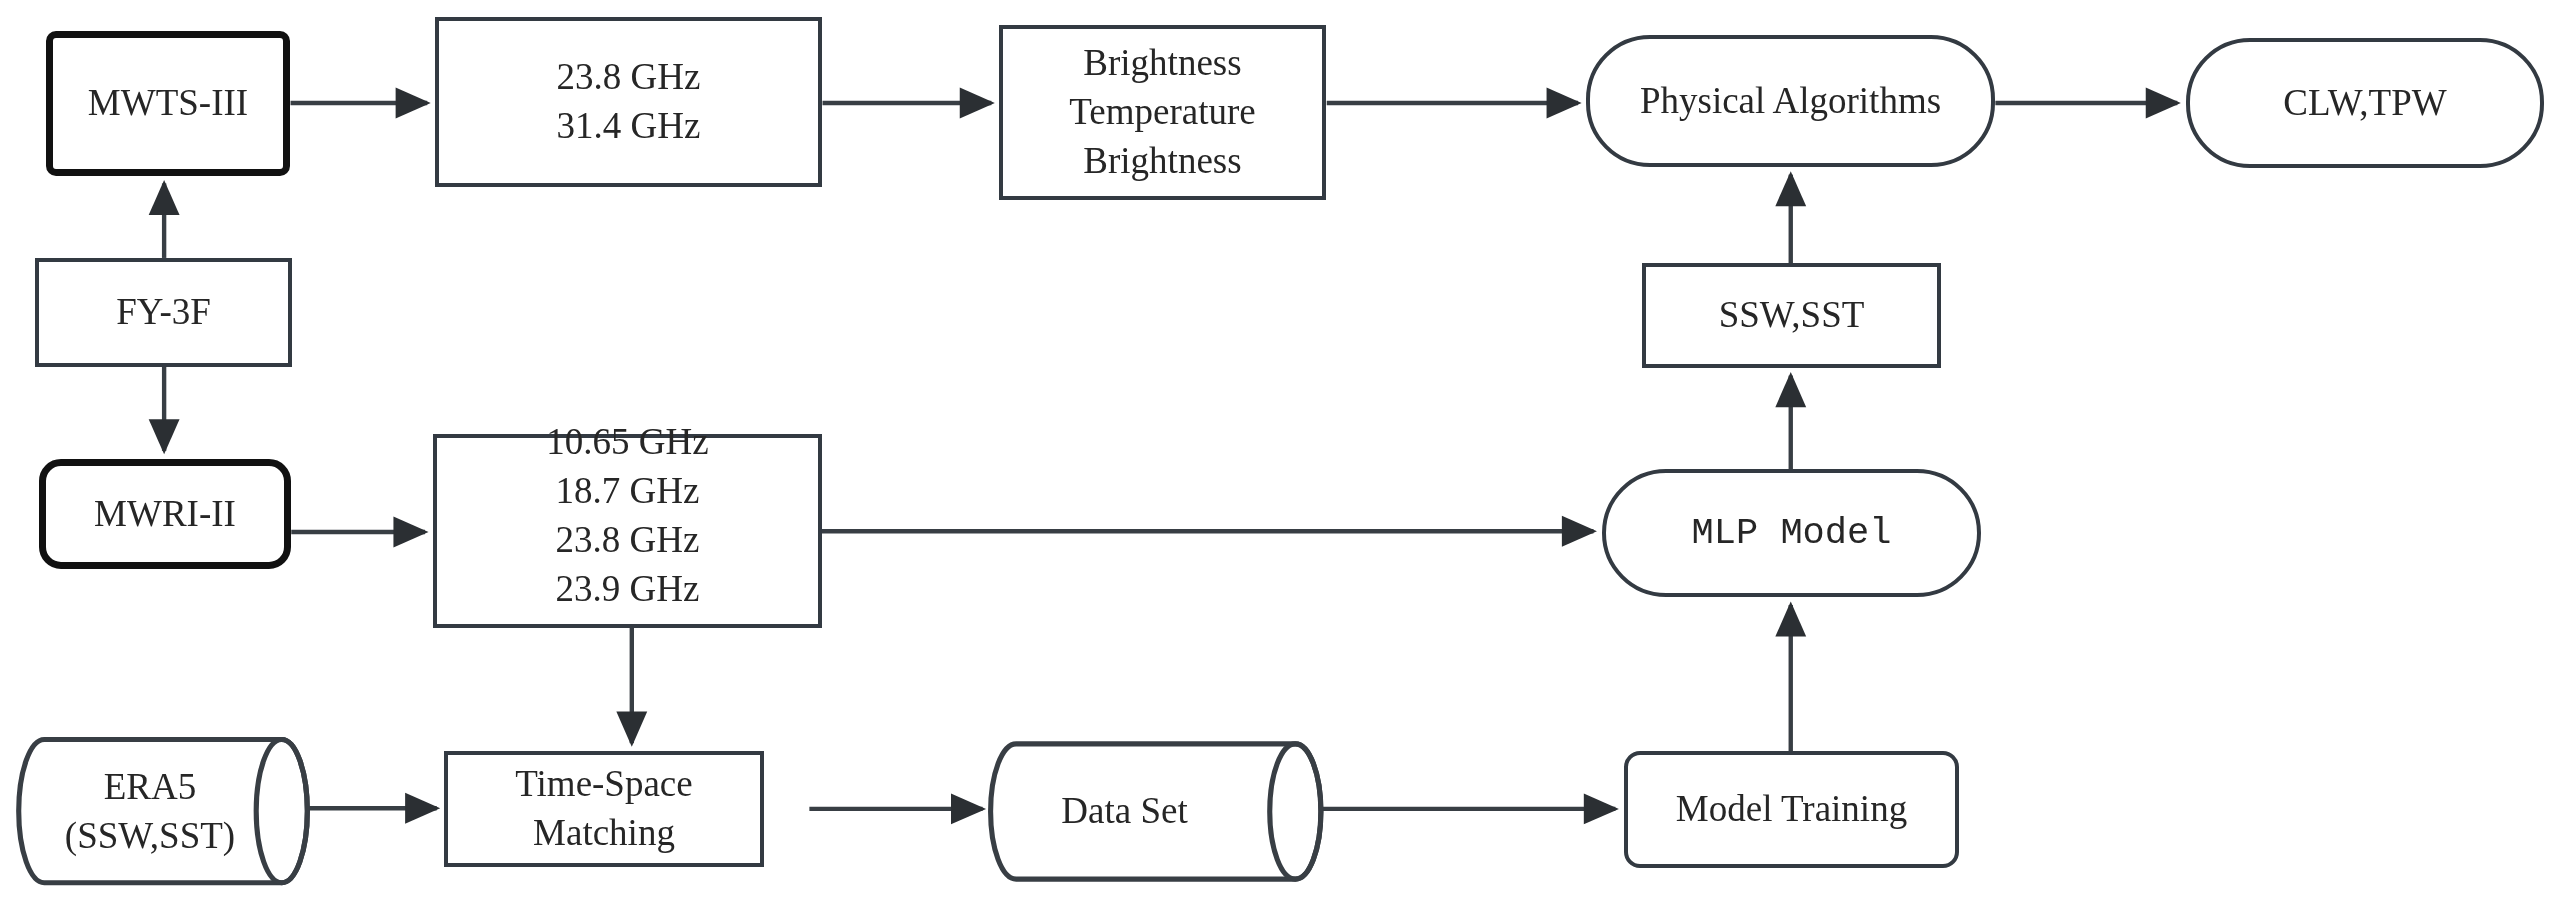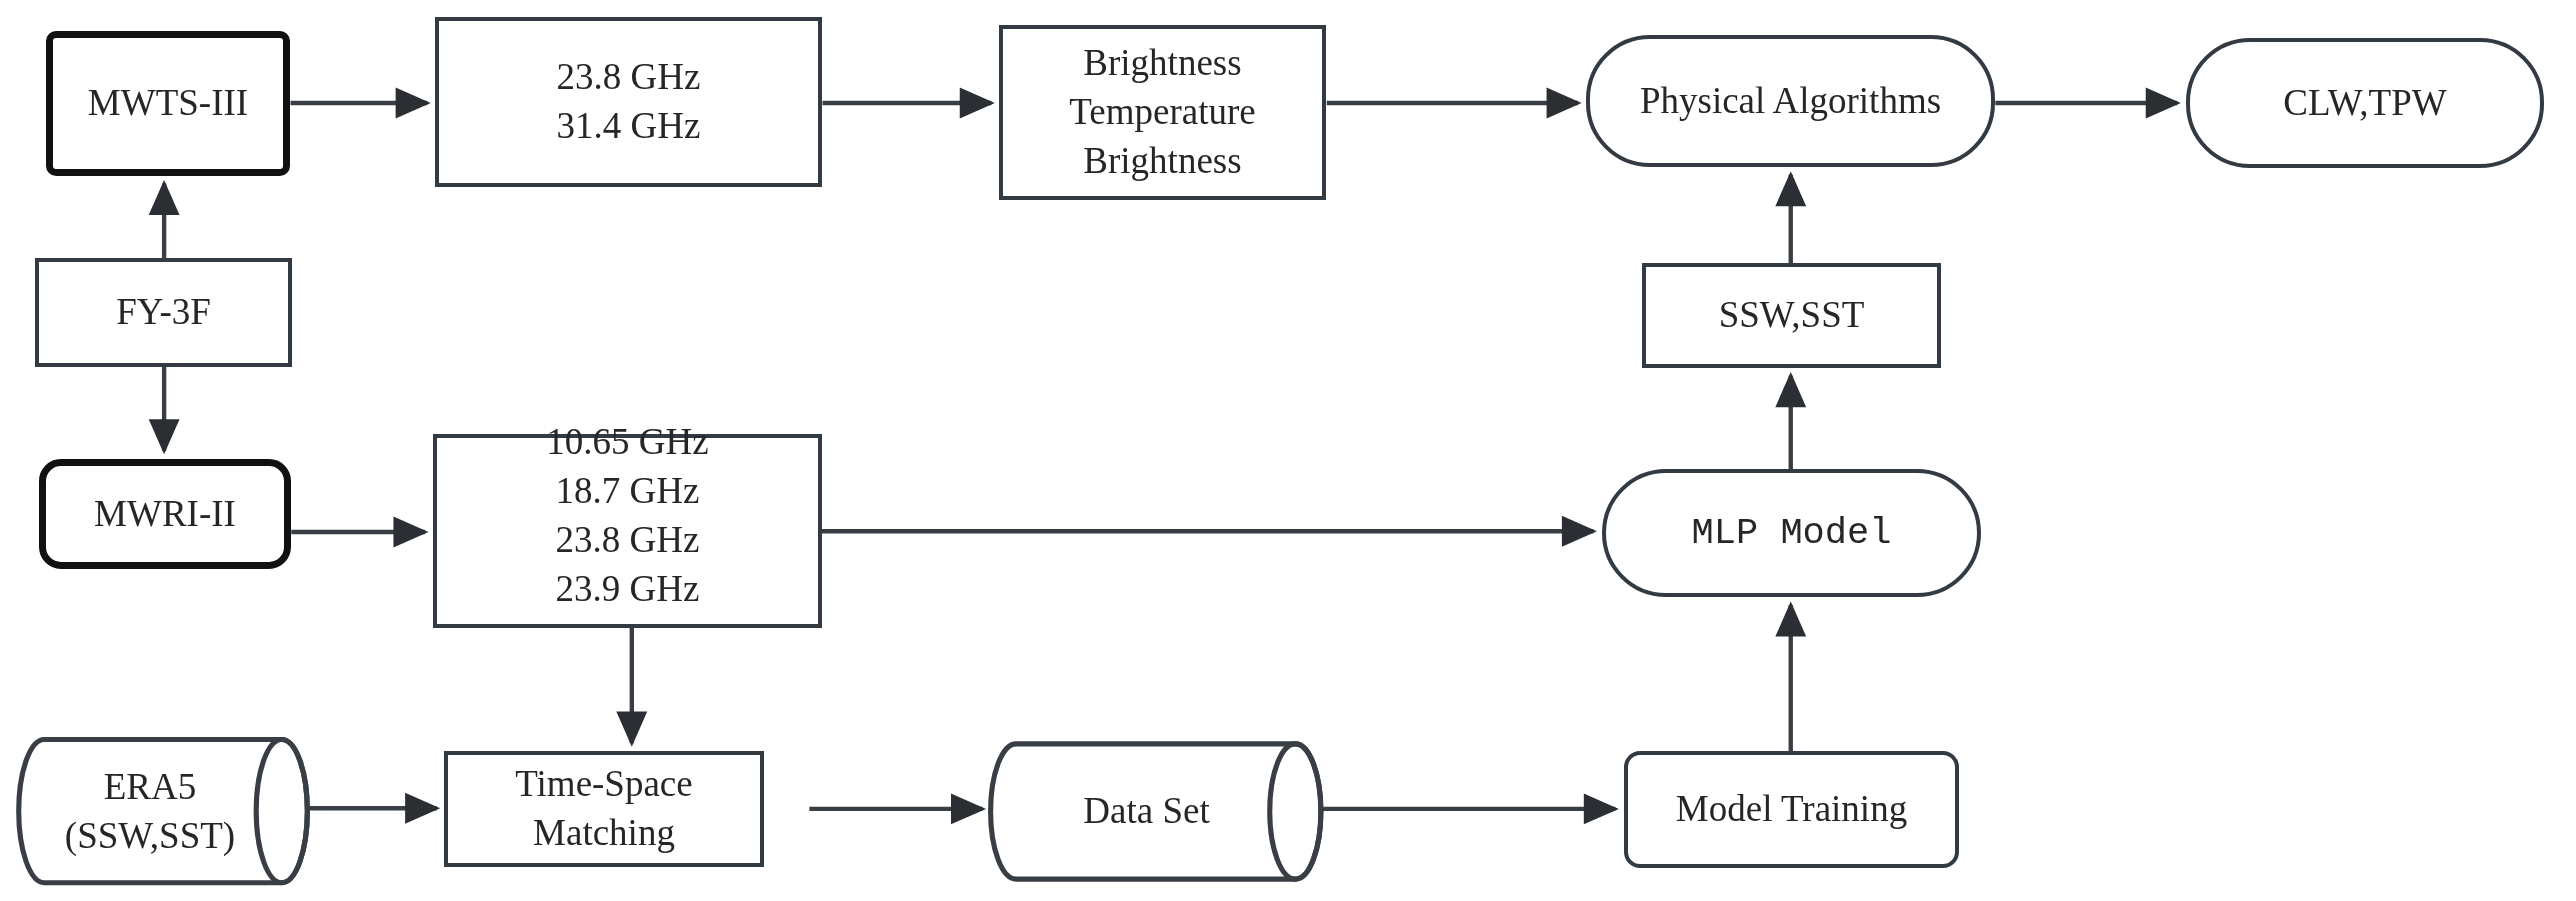--- a/index.html
+++ b/index.html
@@ -157,21 +157,21 @@
     </span>
   </div>
 
   <div class="node" style="left:444px; top:751px; width:320px; height:116px;">
     <span class="stack">
       <span>Time-Space</span>
       <span>Matching</span>
     </span>
   </div>
 
-  <div class="node cyltext" style="left:996px; top:744px; width:301px; height:135px;text-align:center;">
+  <div class="node cyltext" style="left:974px; top:744px; width:301px; height:135px;text-align:center;">
     <span>Data Set</span>
   </div>
 
   <div class="node soft" style="left:1624px; top:751px; width:335px; height:117px;">
     <span>Model Training</span>
   </div>
 
 </div>
 
 

